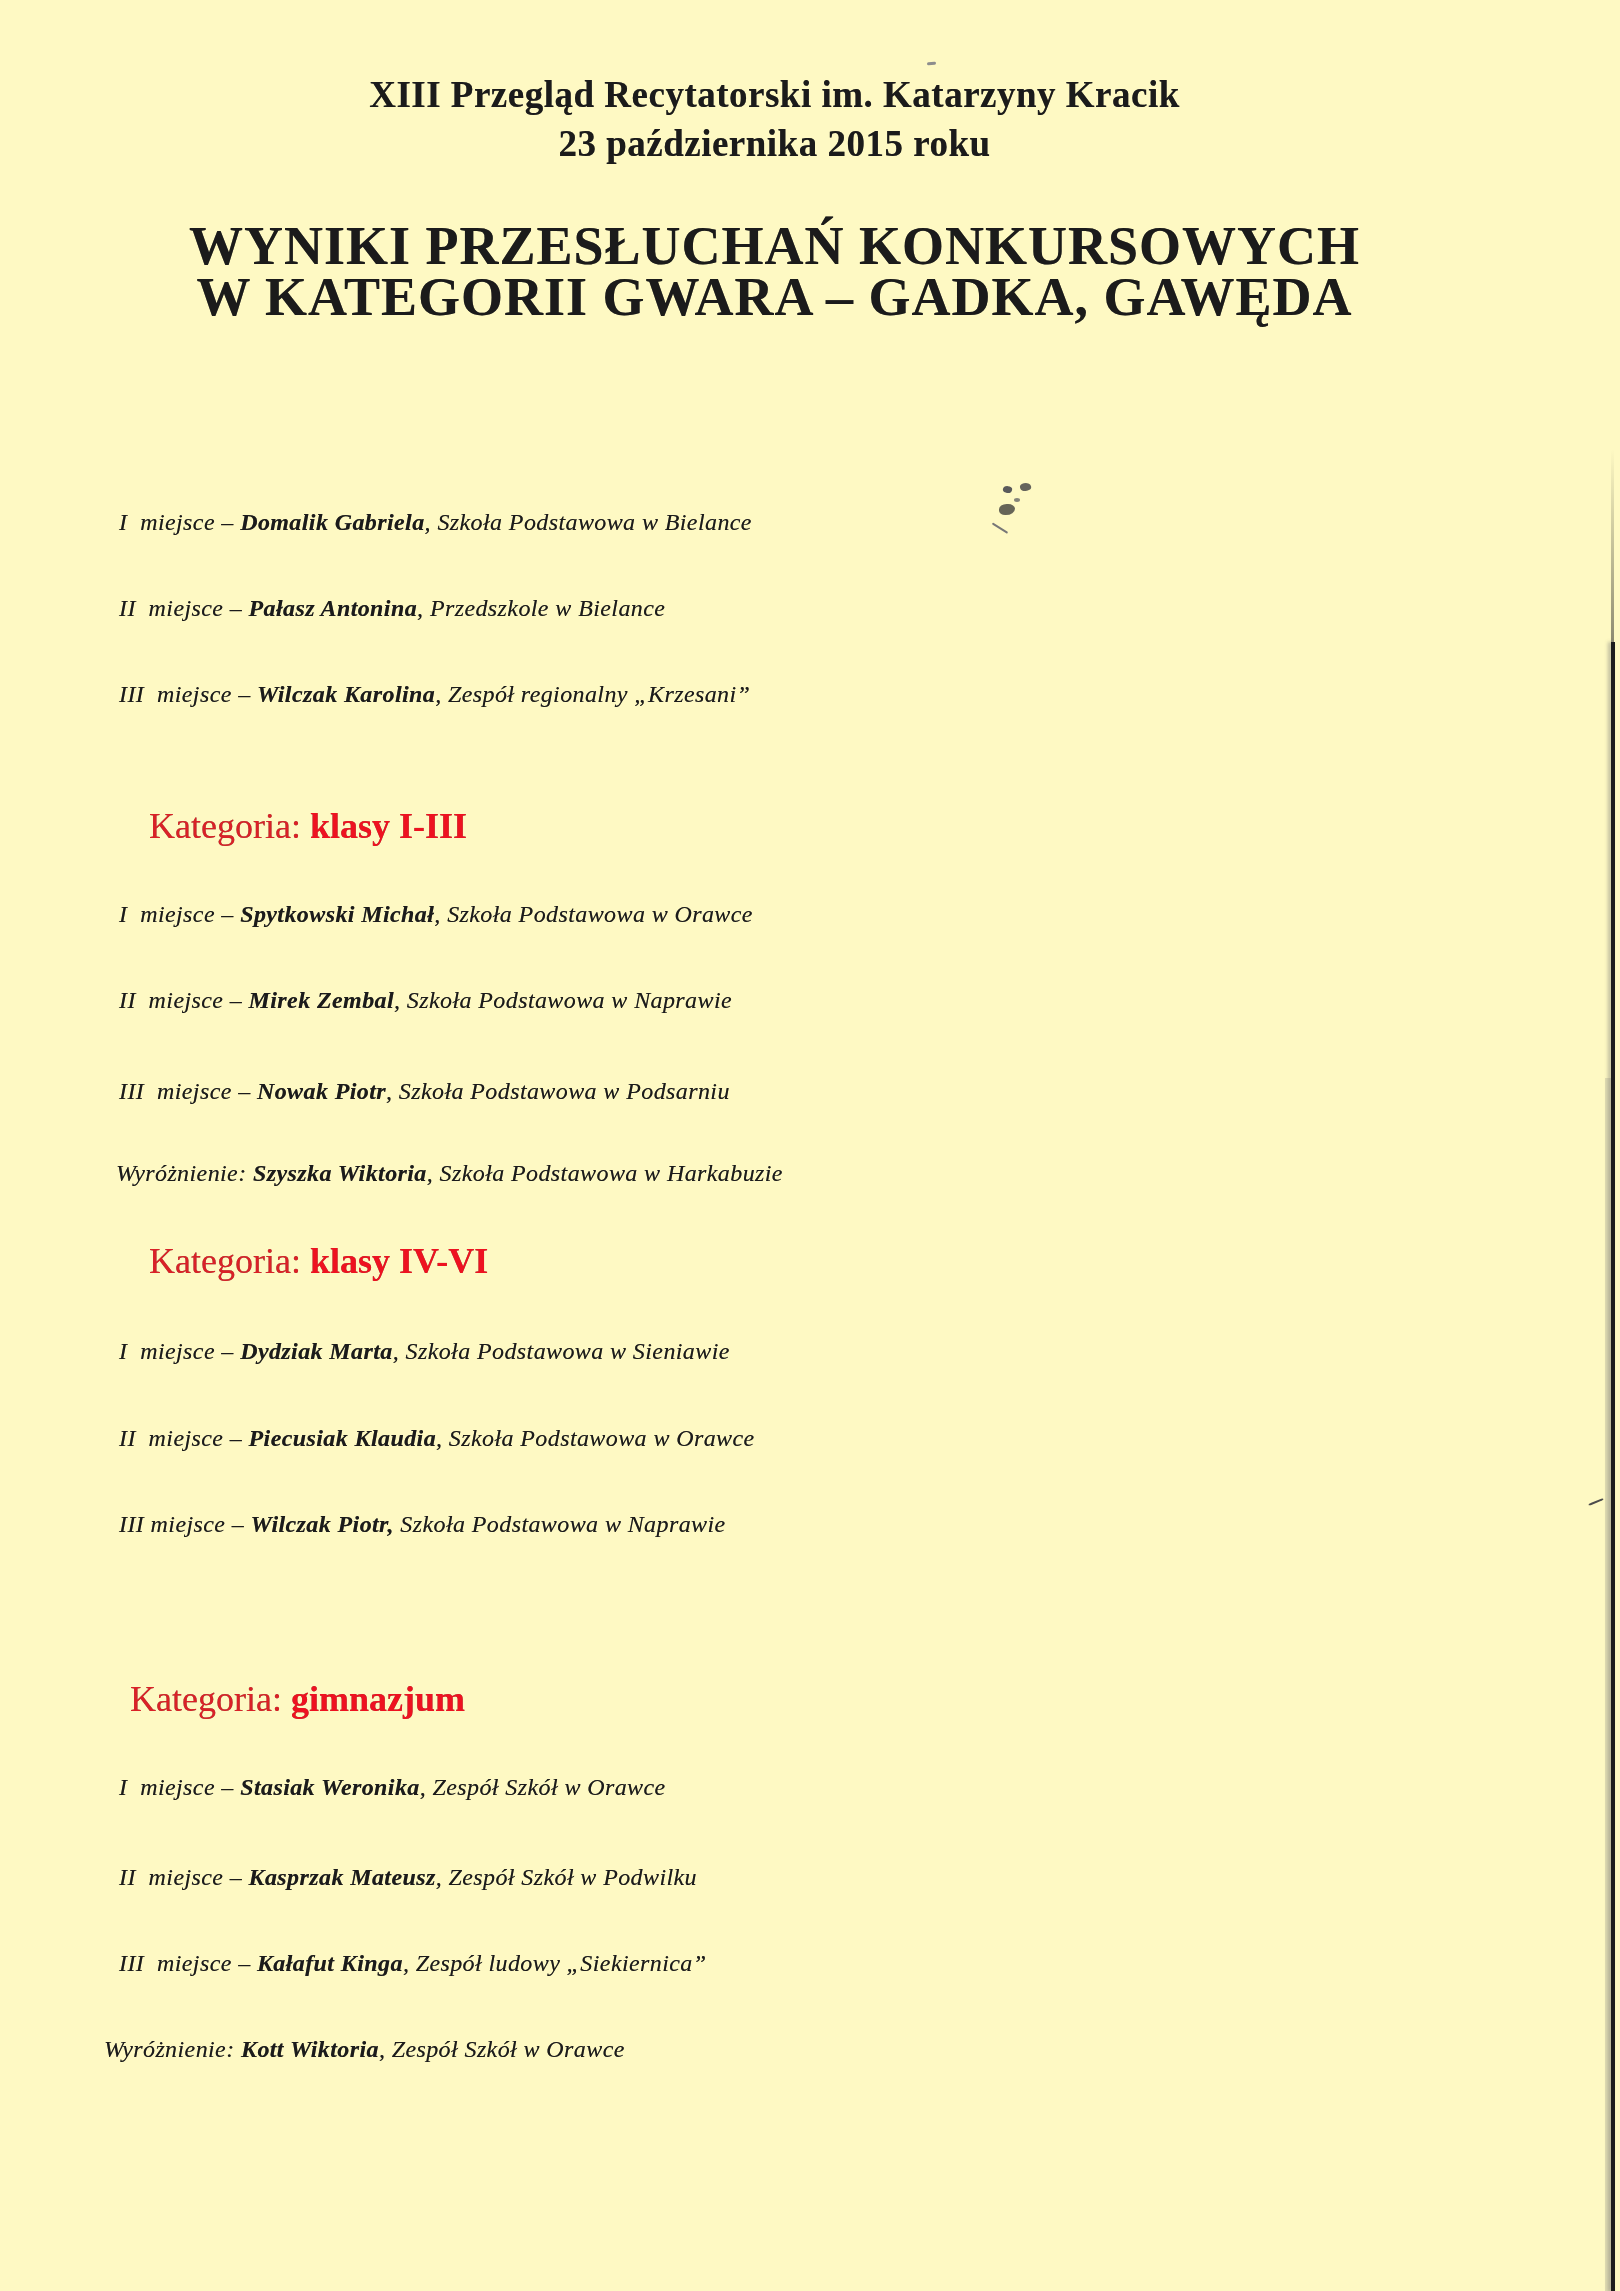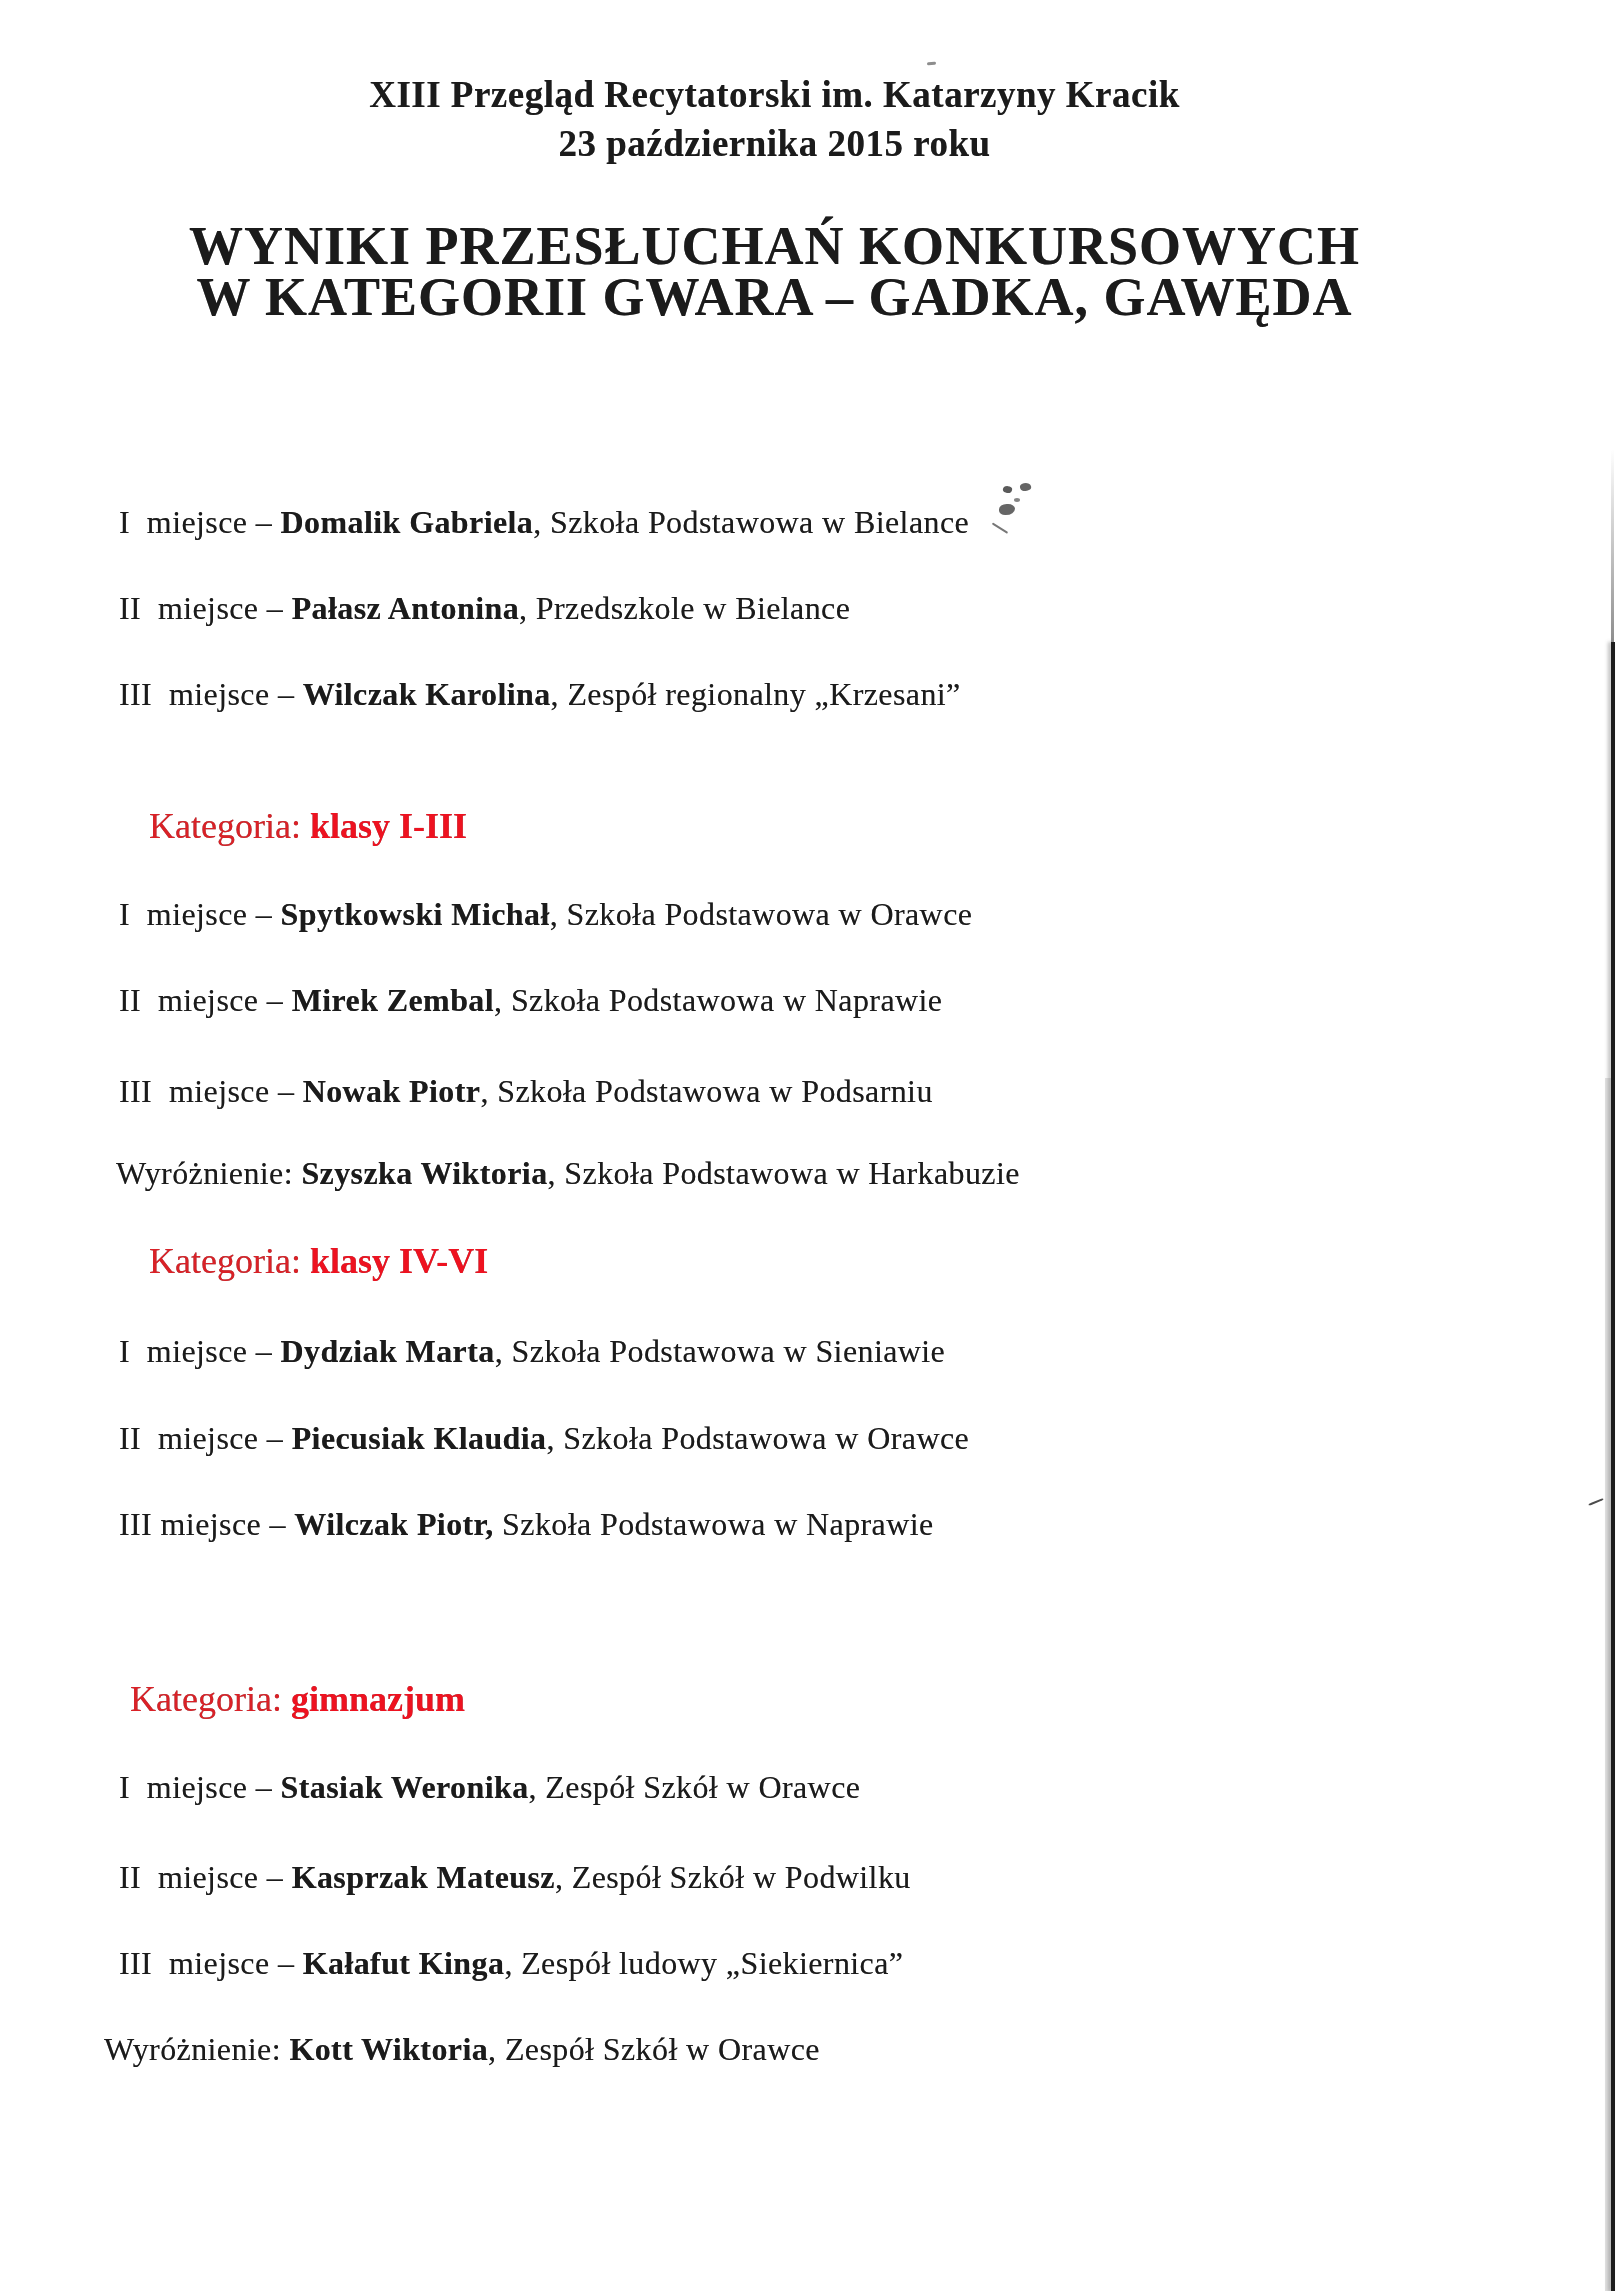--- a/index.html
+++ b/index.html
@@ -1,41 +1,41 @@
 <!DOCTYPE html>
 <html lang="pl" style="--category_red: #ee1220; --category_label_red: #da2127; --text_black: #1b1b1b;"><head>
 <meta charset="utf-8">
 <style>
   html,body{margin:0;padding:0;}
   body{background:#e8e8e8;}
   .page{
     position:relative;
     width:1620px;height:2292px;
     margin:0 auto;
-    background:#ffffff;
+    background:#fef9c3;
     overflow:hidden;
     font-family:"Liberation Serif", serif;
     color:#1b1b1b;
   }
   .line{
     position:absolute;
     white-space:nowrap;
     transform:translateY(-50%);
     text-shadow:0 0 0.5px rgba(20,20,20,0.55);
   }
   
   .centered{left:0;width:1549px;text-align:center;}
   .hdr{font-weight:bold;font-size:37px;letter-spacing:0.5px;}
   .ttl{font-weight:bold;font-size:54px;letter-spacing:1px;}
   
   .cat{font-size:36px;color:var(--category_red,#e31b23);}
   .cat .cat-label{font-weight:normal;white-space:pre;color:var(--category_label_red,#da2127);}
   .cat .cat-name{font-weight:bold;white-space:pre;color:var(--category_red,#ee1220);}
   
-  .entry{font-size:32px;letter-spacing:0.4px;}
+  .entry{font-size:24px;letter-spacing:0.4px;font-style:italic;}
   .entry .prefix{white-space:pre;}
   .entry .name{font-weight:bold;white-space:pre;}
   .entry .school{white-space:pre;}
   
   .artifact{position:absolute;}
   .edge-line-faint{
     left:1611px;top:449px;width:2.9px;height:201px;
     background:linear-gradient(to bottom, rgba(60,60,60,0), rgba(40,40,40,0.55));
   }
   .edge-line-solid{

